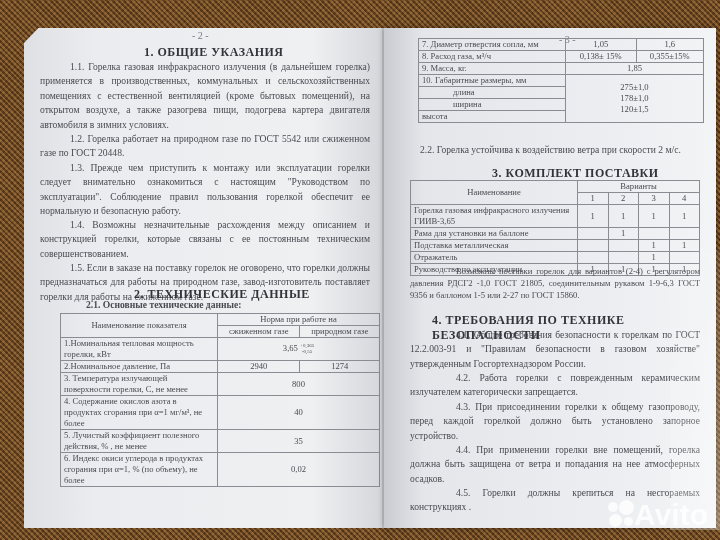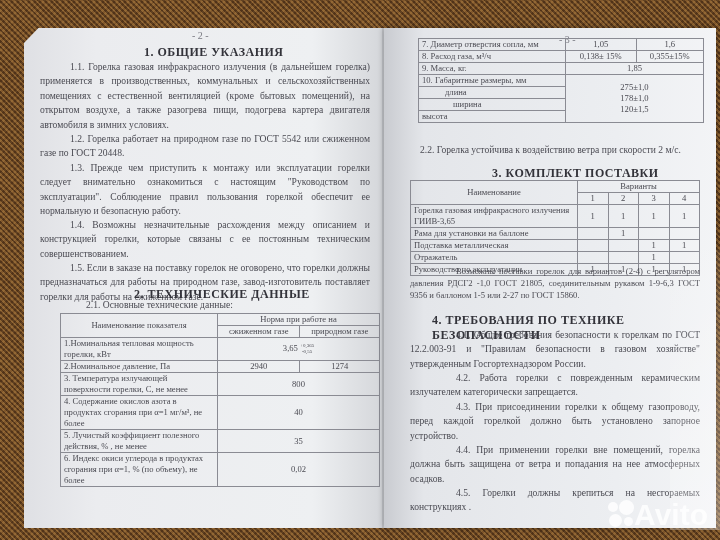--- a/index.html
+++ b/index.html
@@ -44,21 +44,21 @@
   <div class="pagenum" style="left:168px;top:2px;">- 2 -</div>
 
   <div class="h" style="left:120px;top:17px;">1. ОБЩИЕ УКАЗАНИЯ</div>
   <div class="t" style="left:16px;top:32px;width:330px;text-indent:30px;">1.1. Горелка газовая инфракрасного излучения (в дальнейшем горелка) применяется в производственных, коммунальных и сельскохозяйственных помещениях с естественной вентиляцией (кроме бытовых помещений), на открытом воздухе, а также разогрева пищи, подогрева картера двигателя автомобиля в зимних условиях.</div>
   <div class="t" style="left:16px;top:104px;width:330px;text-indent:30px;">1.2. Горелка работает на природном газе по ГОСТ 5542 или сжиженном газе по ГОСТ 20448.</div>
   <div class="t" style="left:16px;top:133px;width:330px;text-indent:30px;">1.3. Прежде чем приступить к монтажу или эксплуатации горелки следует внимательно ознакомиться с настоящим "Руководством по эксплуатации". Соблюдение правил пользования горелкой обеспечит ее нормальную и безопасную работу.</div>
   <div class="t" style="left:16px;top:190px;width:330px;text-indent:30px;">1.4. Возможны незначительные расхождения между описанием и конструкцией горелки, которые связаны с ее постоянным техническим совершенствованием.</div>
   <div class="t" style="left:16px;top:233px;width:330px;text-indent:30px;">1.5. Если в заказе на поставку горелок не оговорено, что горелки должны предназначаться для работы на природном газе, завод-изготовитель поставляет горелки для работы на сжиженном газе.</div>
 
   <div class="h" style="left:110px;top:259px;">2. ТЕХНИЧЕСКИЕ ДАННЫЕ</div>
-  <div class="t" style="left:62px;top:270px;">2.1. Основные технические данные:</div>
+  <div class="t" style="left:62px;top:270px;font-weight:bold;">2.1. Основные технические данные:</div>
 
   <table style="left:36px;top:285px;width:320px;">
     <tbody>
         <tr>
       <td rowspan="2" class="c" style="width:150px;">Наименование показателя</td>
       <td colspan="2" class="c">Норма при работе на</td>
     </tr>
     <tr>
       <td class="c">сжиженном газе</td>
       <td class="c">природном газе</td>
@@ -121,21 +121,21 @@
     </tr>
     <tr>
       <td>10. Габаритные размеры, мм</td>
       <td colspan="2" rowspan="4" class="c">
         <div>275±1,0</div>
         <div>178±1,0</div>
         <div>120±1,5</div>
       </td>
     </tr>
     <tr>
-      <td style="padding-left:26px;">длина</td>
+      <td style="padding-left:34px;">длина</td>
     </tr>
     <tr>
       <td style="padding-left:34px;">ширина</td>
     </tr>
     <tr>
       <td style="">высота</td>
     </tr>
   </tbody>
     </table>
 

